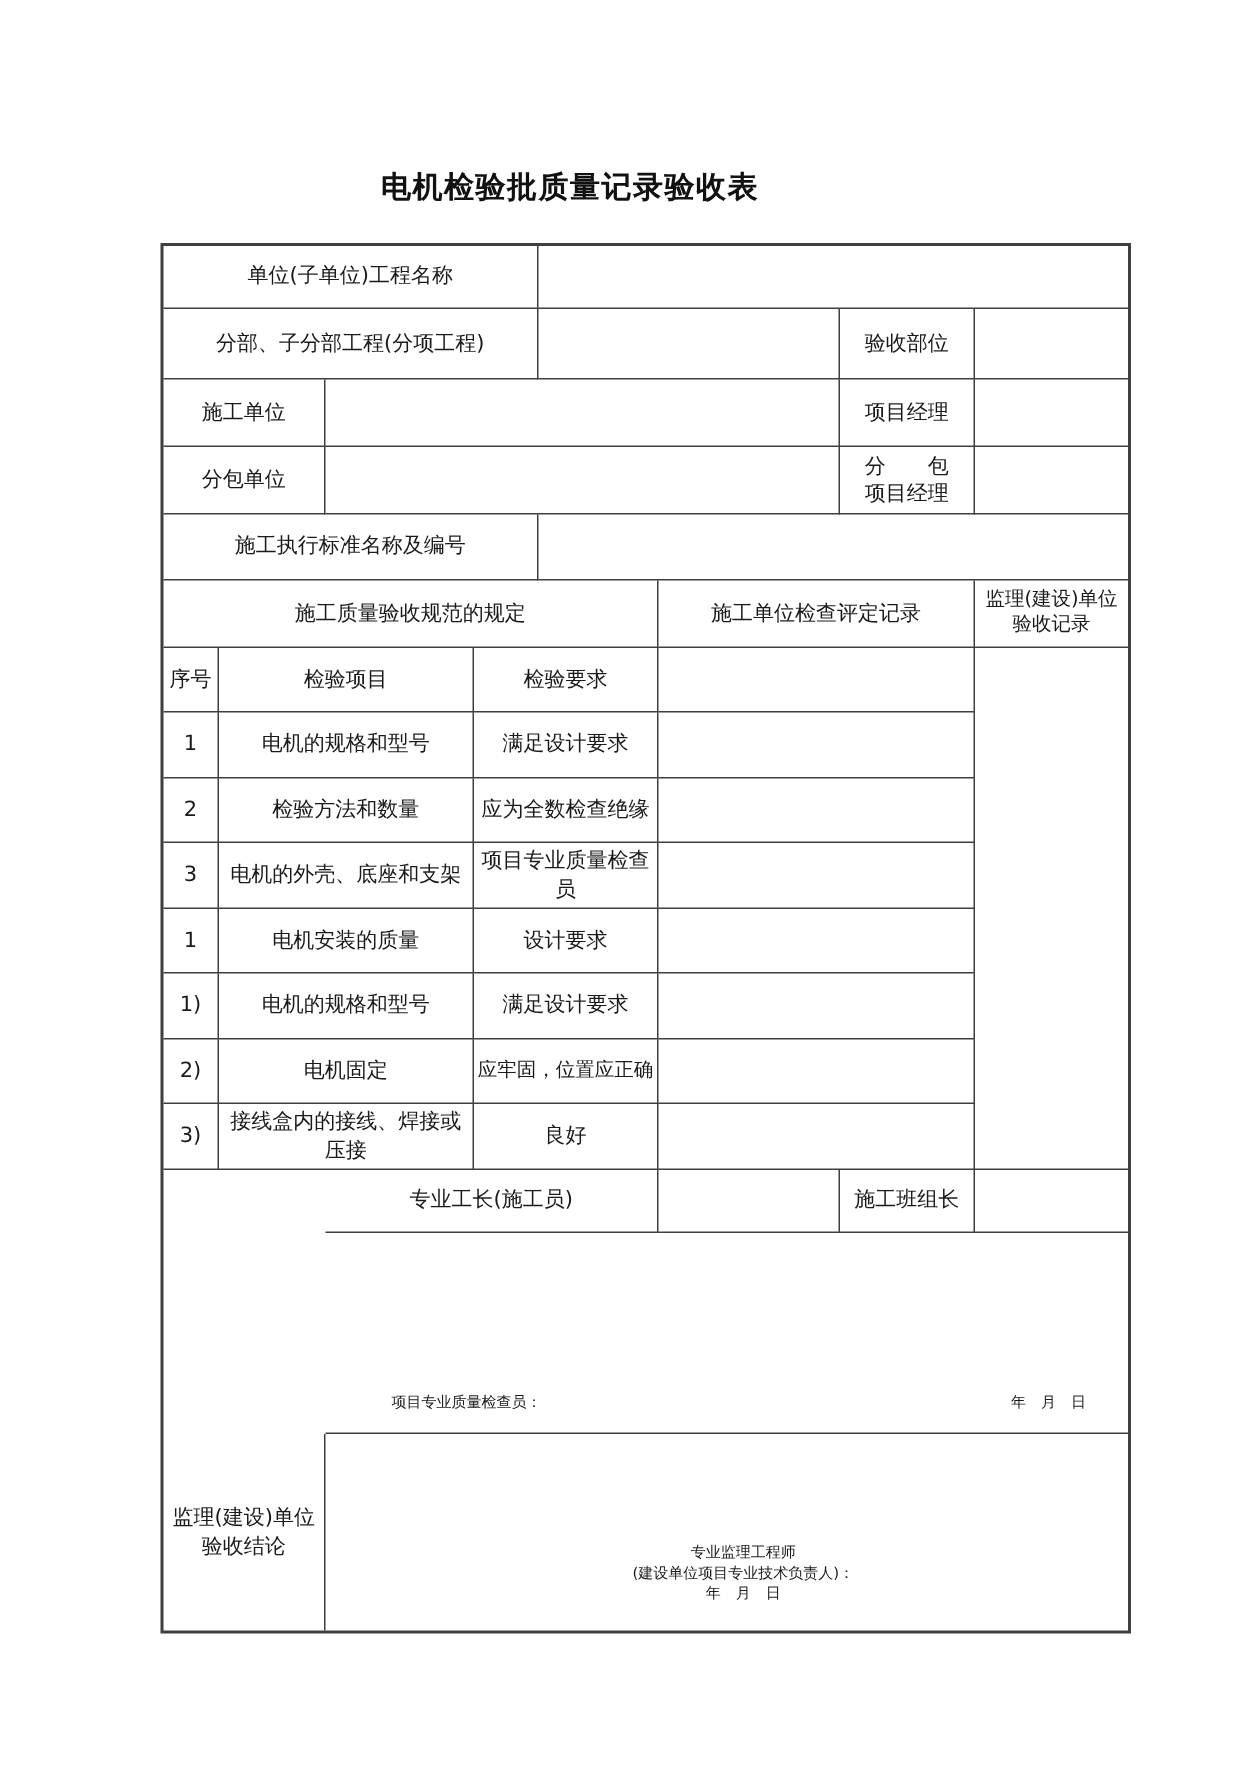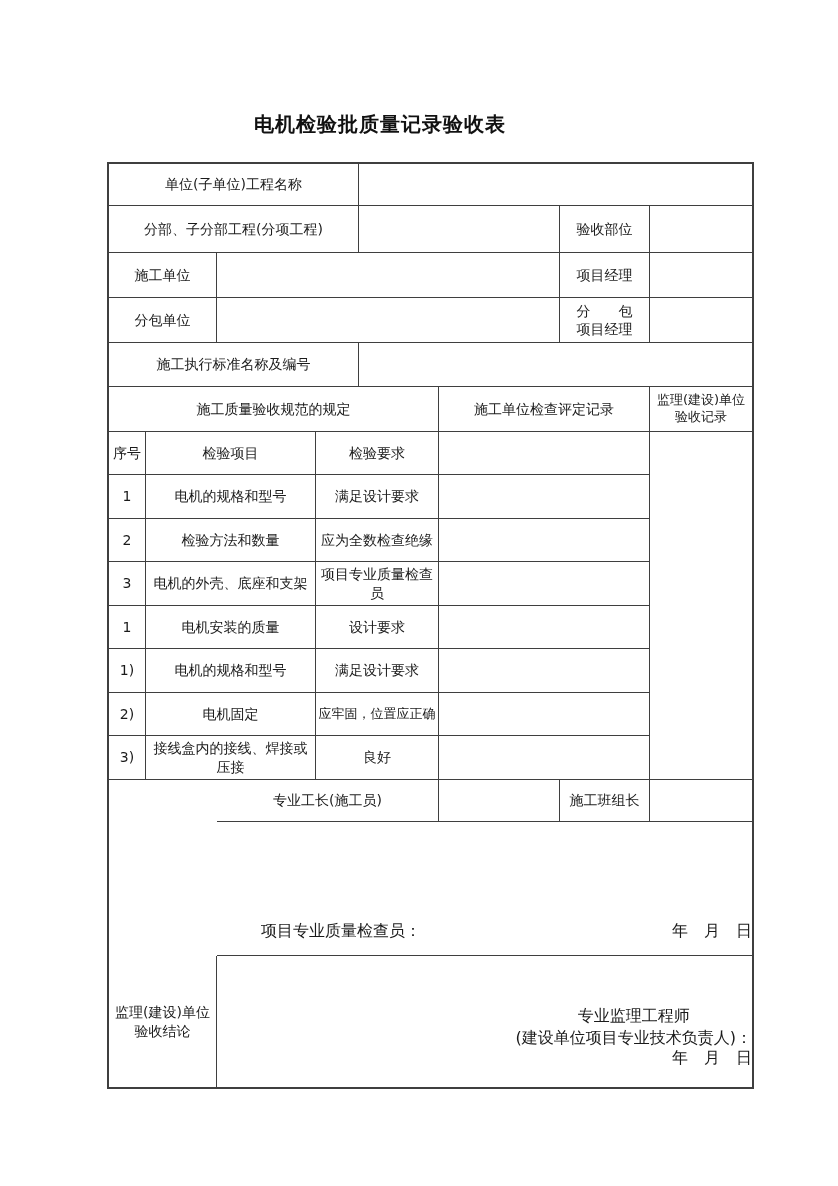--- a/index.html
+++ b/index.html
@@ -12,23 +12,23 @@
              grid-template-columns:37px 71px 99px 43px 80px 121px 90px 102px;
              grid-template-rows:42px 47px 45px 45px 44px 45px 43px 44px 43px 44px 43px 44px 43px 44px 42px 134px 131px;}
   .c{border-right:1px solid #3f3f3f;border-bottom:1px solid #3f3f3f;
      display:flex;flex-direction:column;align-items:center;justify-content:center;
      text-align:center;font-size:14px;line-height:1.3;padding:1px 2px;
      overflow:hidden;box-sizing:border-box;}
   .nbr{border-right:none;}
   .nbb{border-bottom:none;}
   .fs13{font-size:13px;}
   .rel{display:block;position:relative;padding:0;}
-  .sign-row{position:absolute;left:44px;right:0;bottom:13px;
-            display:flex;justify-content:space-between;align-items:flex-end;
-            font-size:16px;}
+  .sign-row{position:absolute;left:44px;right:28px;bottom:13px;
+            display:flex;justify-content:space-between;align-items:center;
+            font-size:10px;}
   .sign-row .two-line{text-align:center;line-height:1.35;}
   .date{white-space:pre;}
 </style>
 </head>
 <body>
 
 <div id="page">
 
   <div id="doc-title">电机检验批质量记录验收表</div>
 

